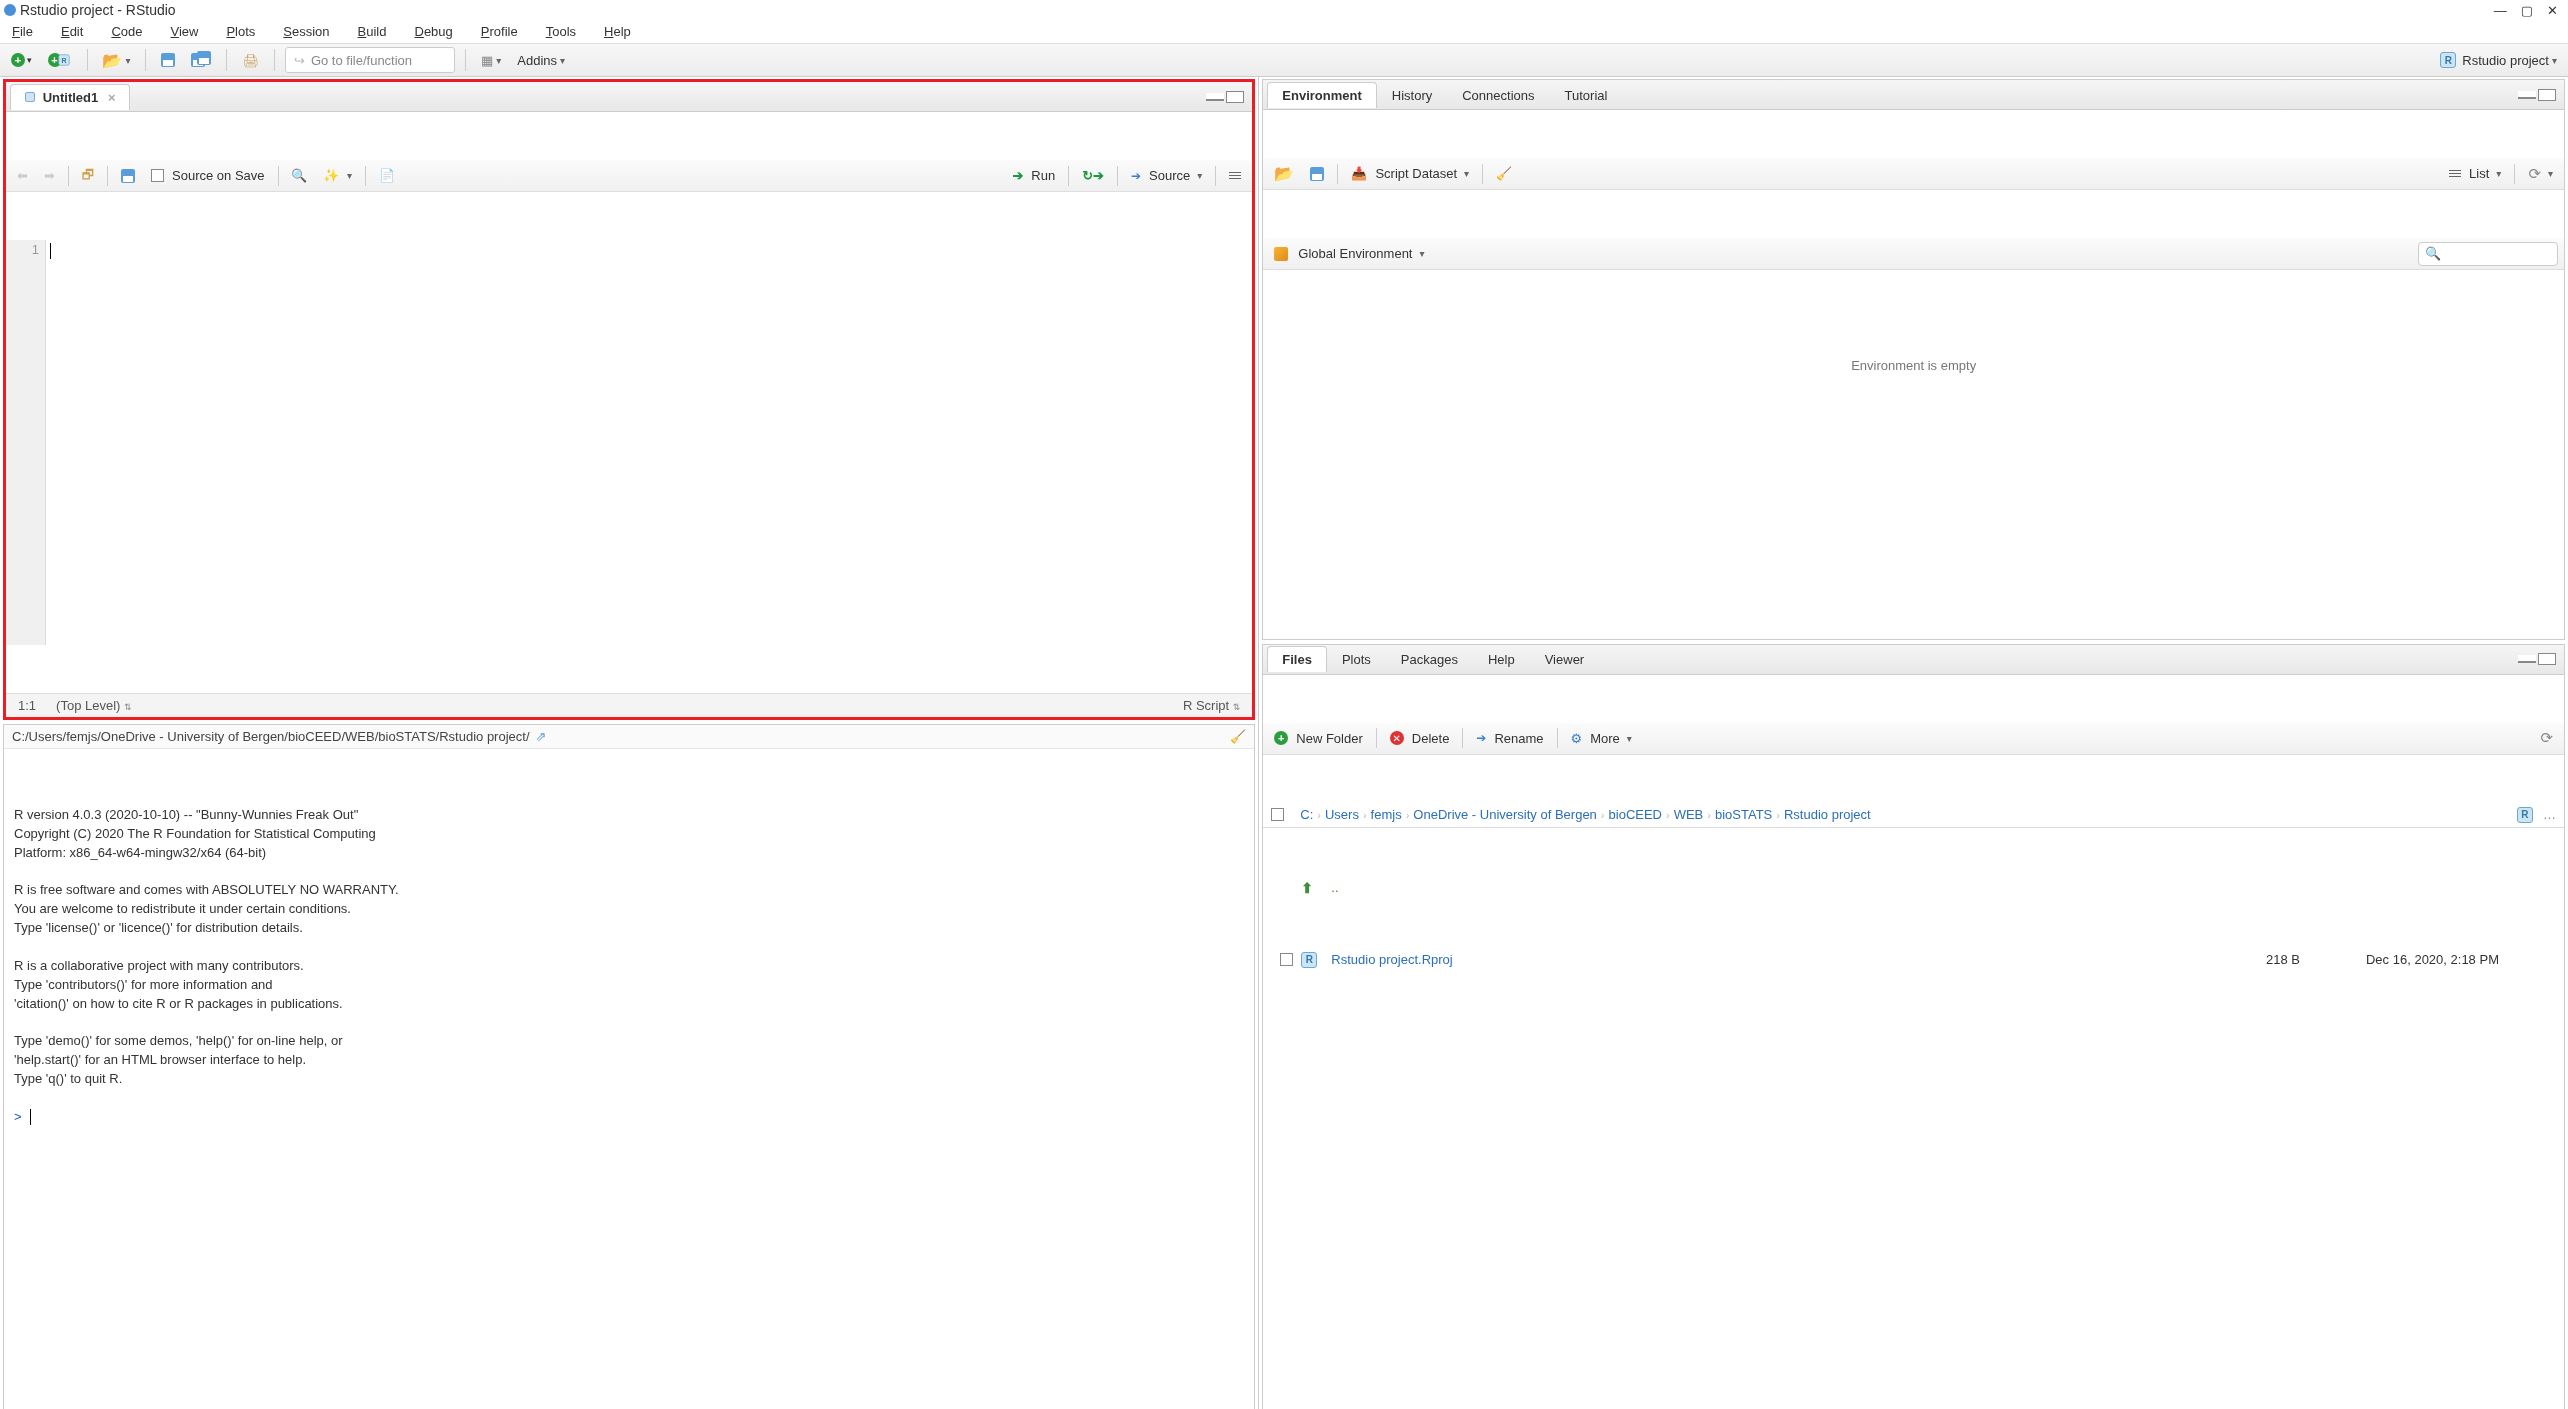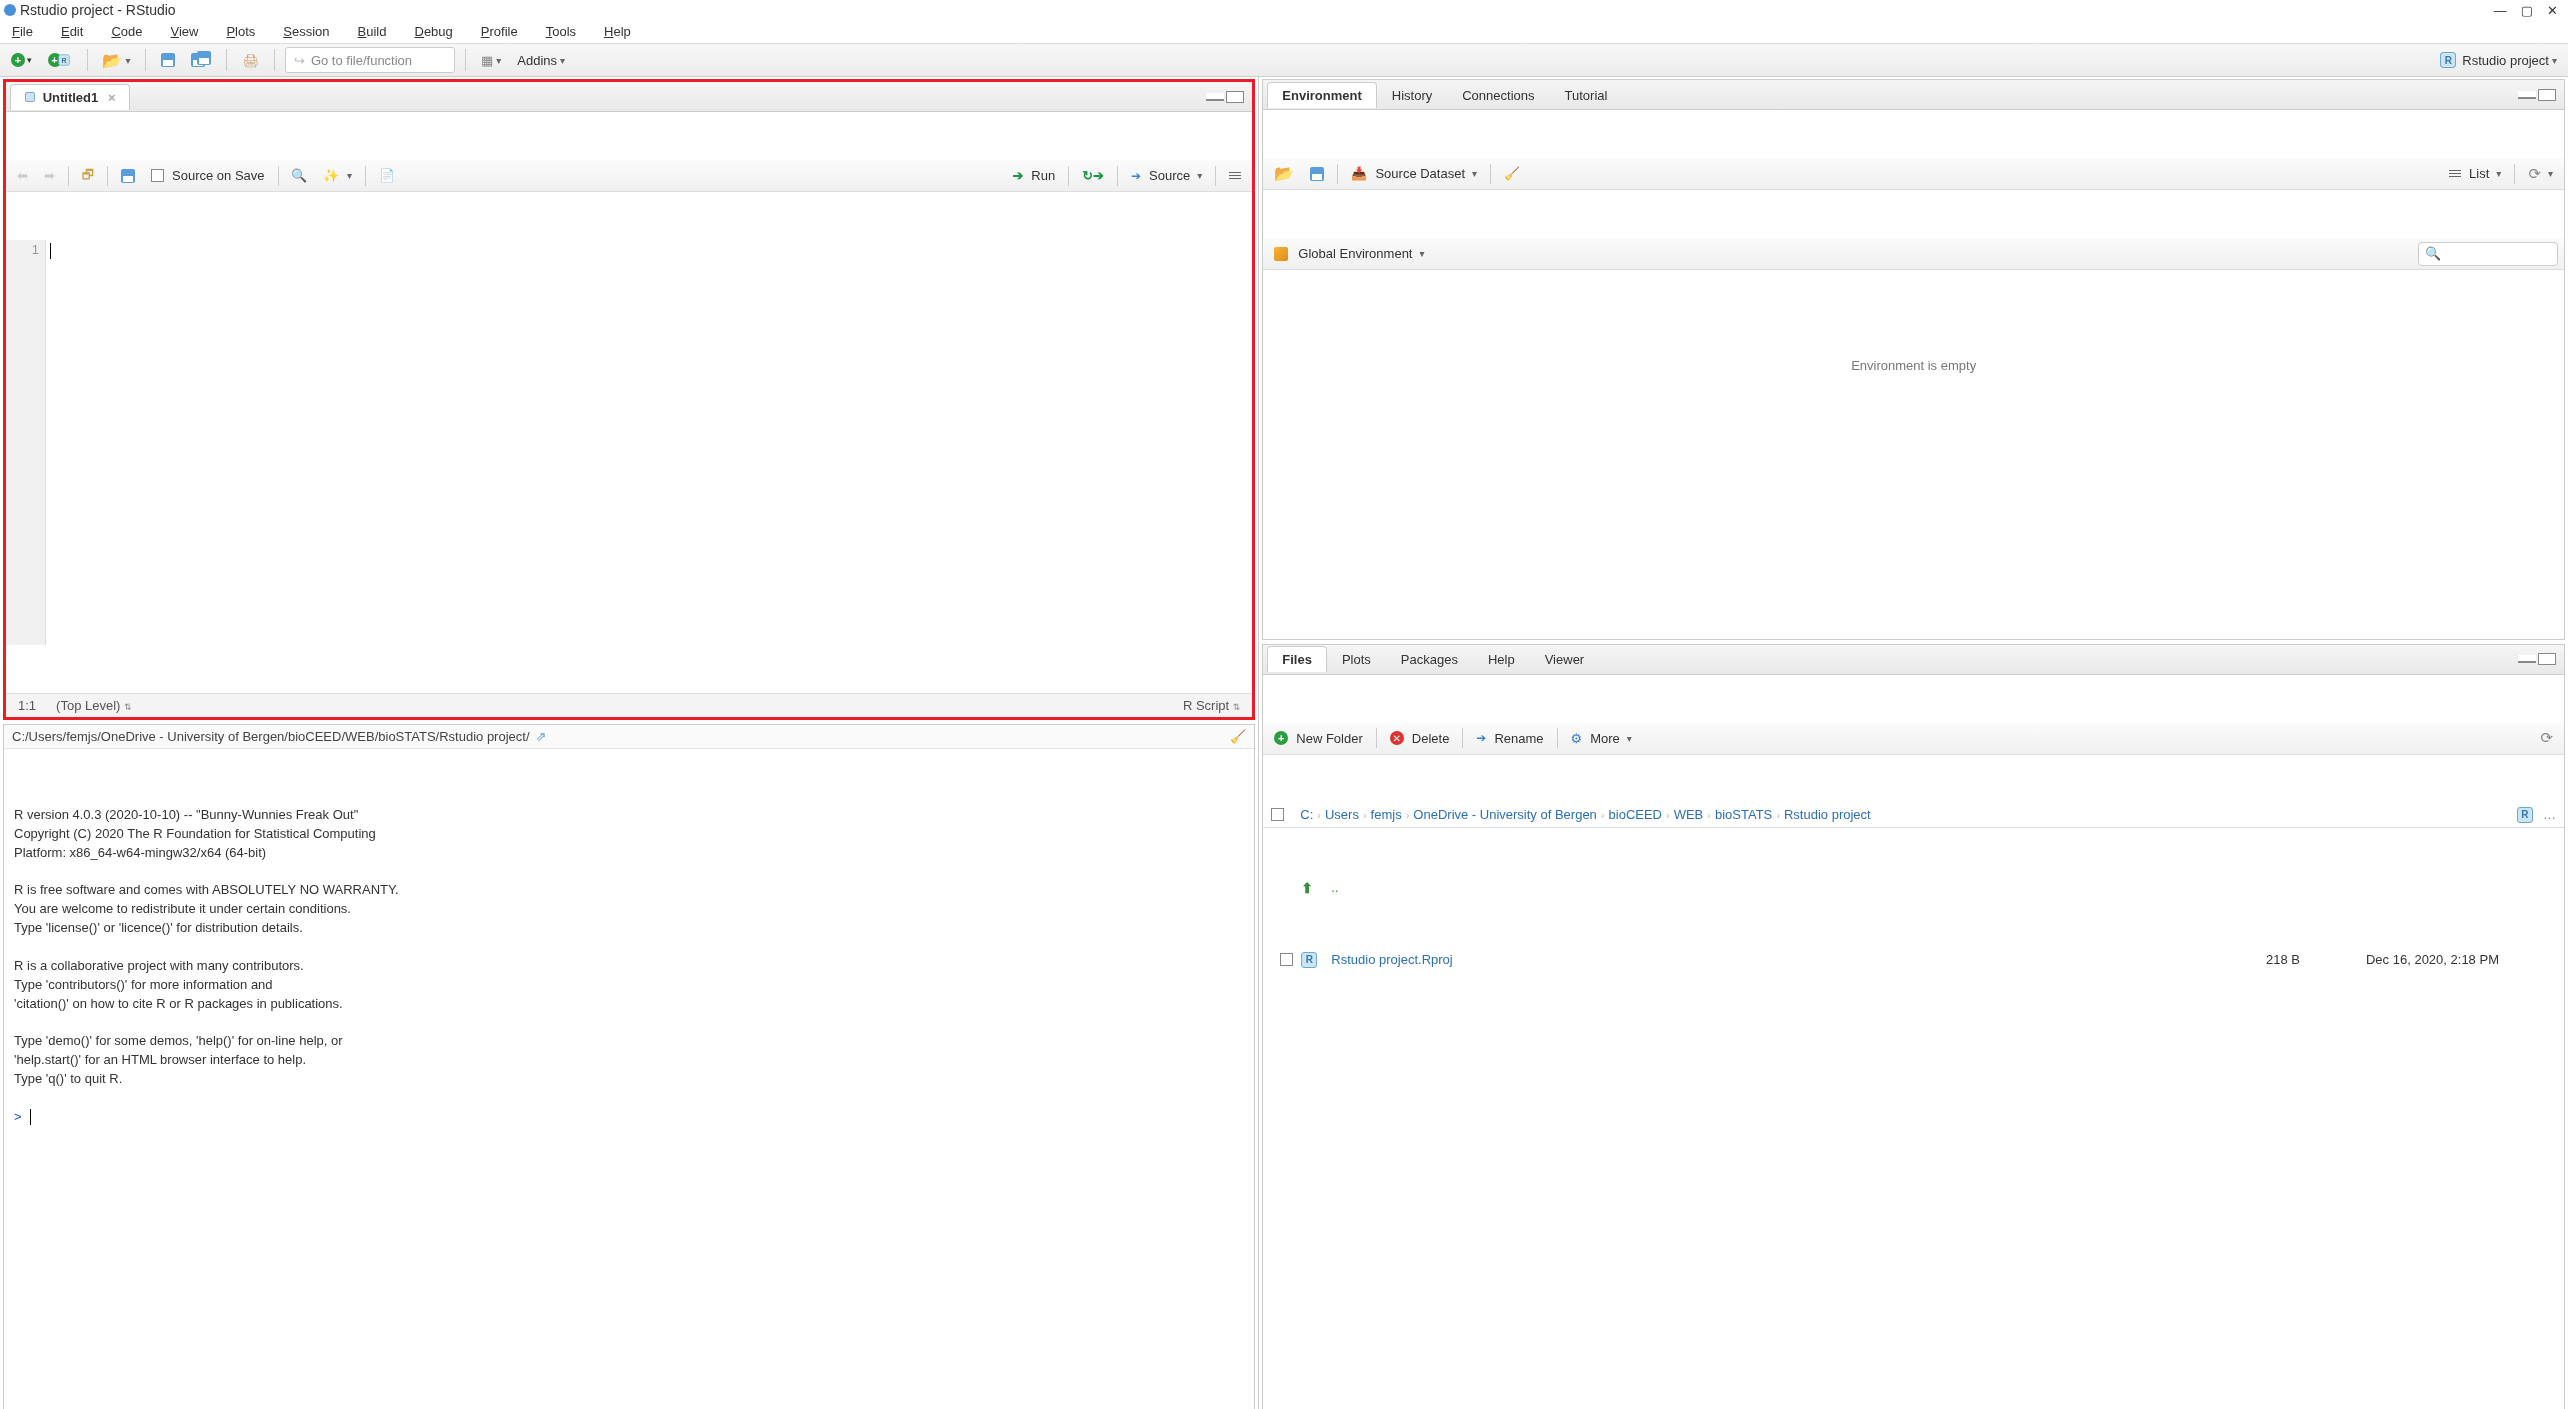--- a/index.html
+++ b/index.html
@@ -276,21 +276,21 @@
       <div class="pane-toolbar">
         <span class="tb-btn">
             <span class="folder-open">📂</span>
           </span>
         <span class="tb-btn">
             <span class="floppy"></span>
           </span>
         <span class="tb-sep"></span>
         <span class="tb-btn dropdown-arrow">
             <span style="color:#3a7fd3;">📥</span>
-            <span style="margin-left:4px;">Source Dataset</span>
+            <span style="margin-left:4px;">Script Dataset</span>
           </span>
         <span class="tb-sep"></span>
         <span class="tb-btn">
             <span class="broom">🧹</span>
           </span>
         <span class="spacer"></span>
         <span class="tb-btn dropdown-arrow">
             <span class="lines-icon">
               <span></span>
               <span></span>

